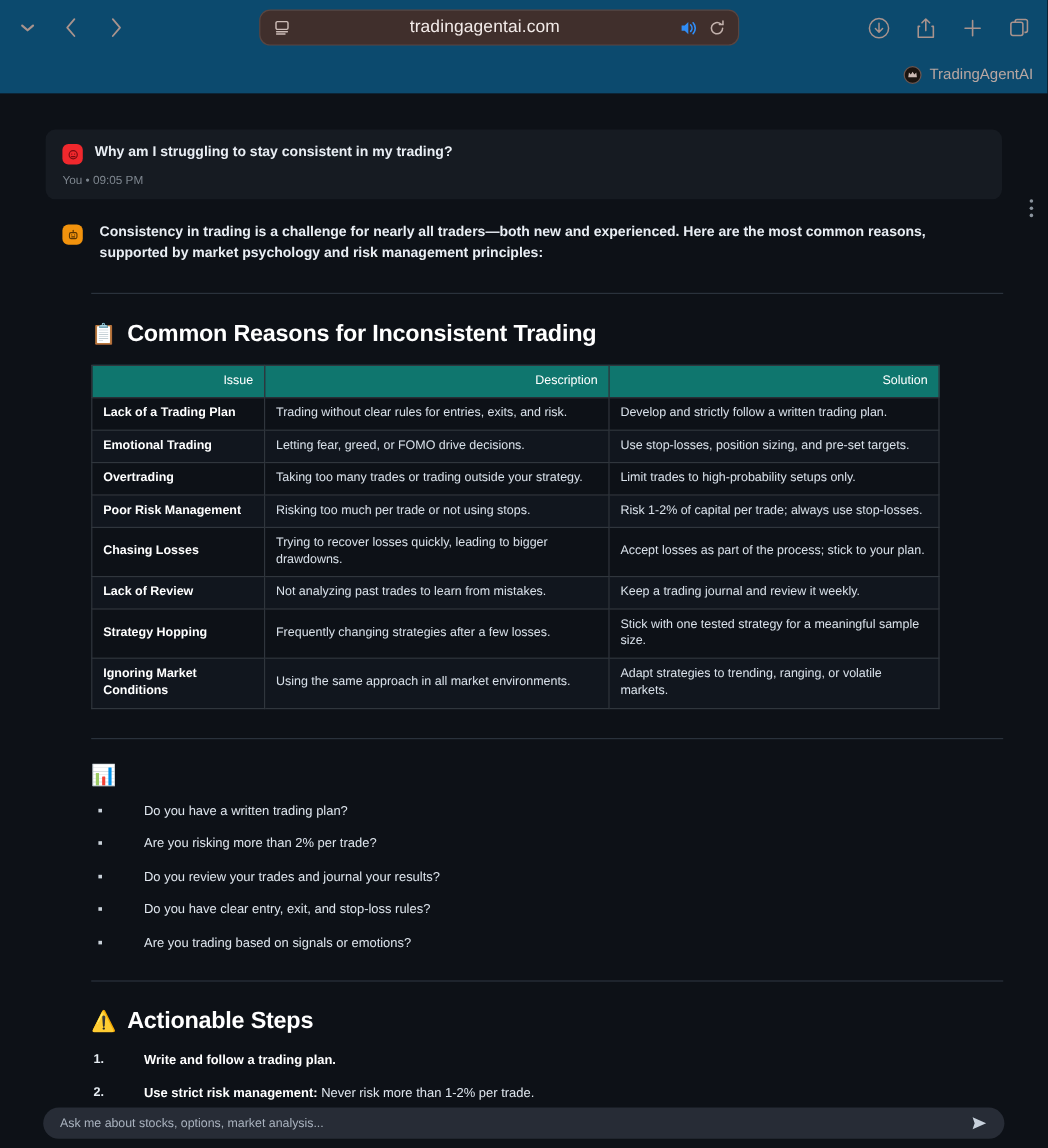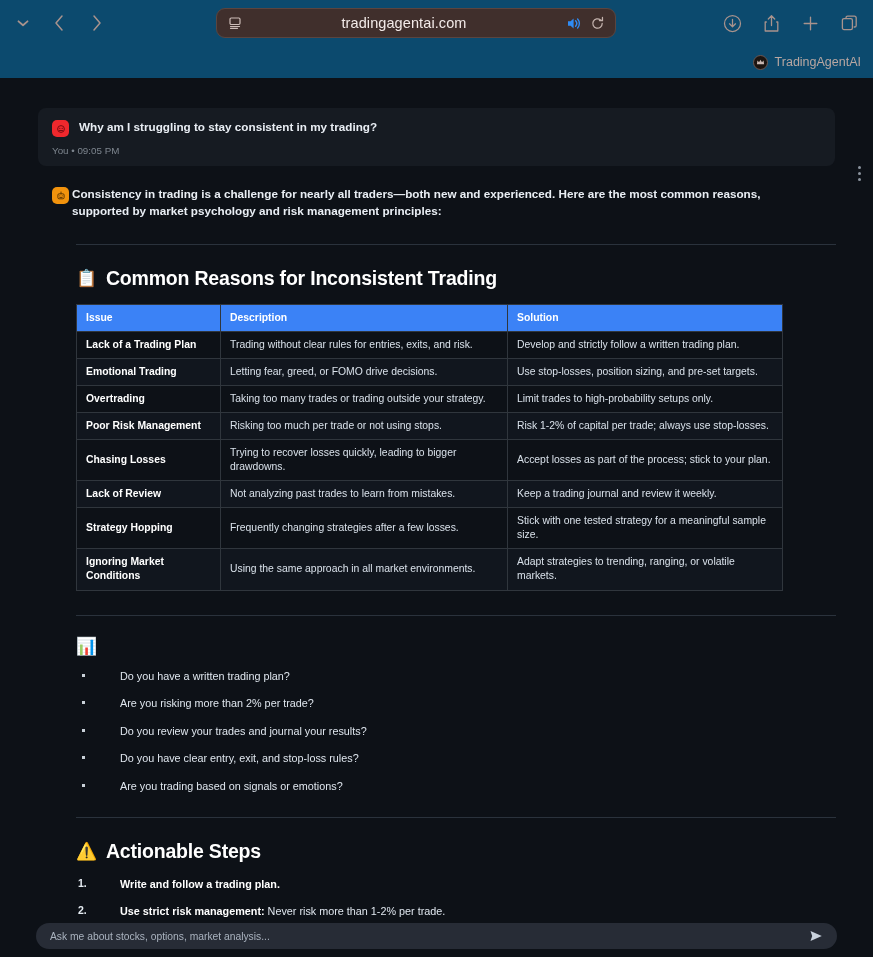--- a/index.html
+++ b/index.html
@@ -203,21 +203,21 @@
   .msg-meta {
     font-size: 9.8px;
     color: #7d858e;
     margin-top: 8px;
     margin-left: 0;
   }
 
   .msg-bot-intro {
     display: flex;
     align-items: flex-start;
-    gap: 3px;
+    gap: 14px;
     padding: 0 0 0 14px;
     margin-bottom: 8px;
   }
   .msg-bot-intro .msg-text {
     font-weight: bold;
     max-width: 745px;
   }
 
   .divider {
     height: 1px;
@@ -248,24 +248,25 @@
   }
   th, td {
     border: 1px solid #30363d;
     padding: 6px 9px;
     font-size: 10.4px;
     text-align: left;
     vertical-align: middle;
     line-height: 1.35;
   }
   th {
-    background: #3b82f6;
-    font-weight: bold;
+    background: #0f766e;
+    font-weight: normal;
     color: #ffffff;
     height: 22px;
+    text-align: right;
   }
   td { height: 21.5px; color: #d9e1ea; }
   td.issue { font-weight: bold; color: #ffffff; }
 
   tbody tr:nth-child(odd)  { background: #0d1117; }
   tbody tr:nth-child(even) { background: #11161e; }
 
   col.c1 { width: 144px; }
   col.c2 { width: 287px; }
   col.c3 { width: 275px; }

